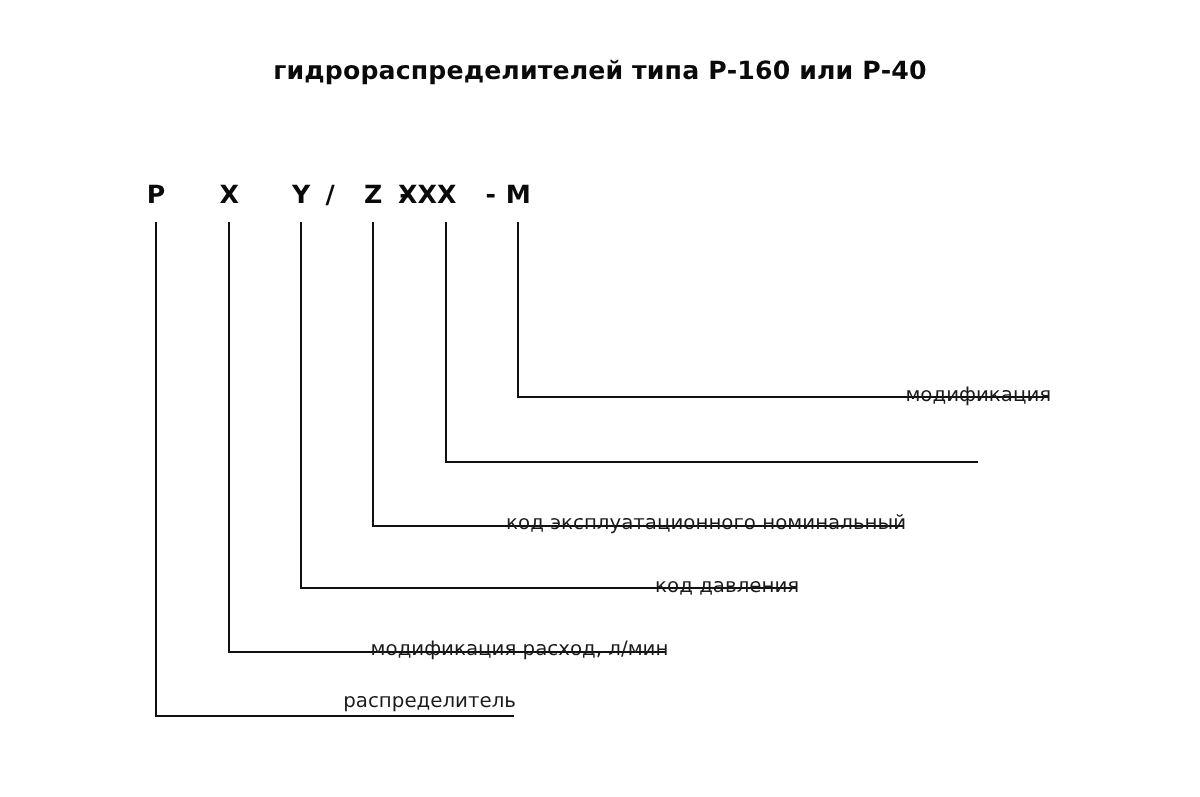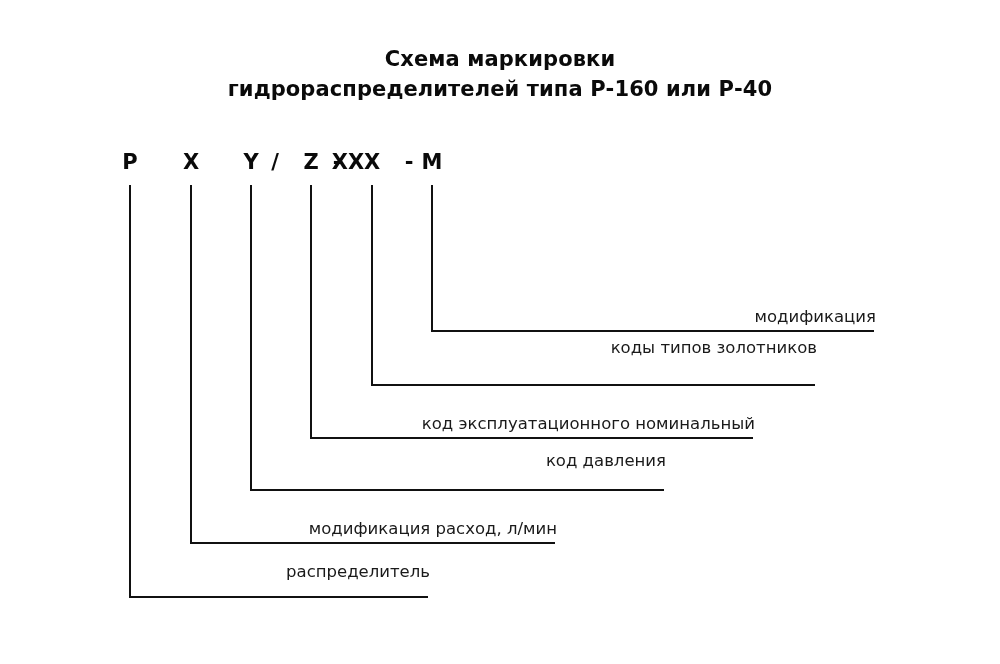--- a/index.html
+++ b/index.html
@@ -72,29 +72,29 @@
   .callout {
     position: absolute;
     text-align: right;
     font-size: 16.5px;
     line-height: 23px;
     color: #1a1a1a;
     white-space: nowrap;
   }
   .callout .callout-line {
     display: block;
+    margin-top: 12px;
   }
 </style>
 </head>
 <body>
 
 <div id="diagram-root">
 
   <div class="title-block">
-    <div class="title-line">Схема маркировки</div>
     <div class="title-line">гидрораспределителей типа Р-160 или Р-40</div>
   </div>
 
   <div class="code-row" id="code-row">
       <span class="code-token" style="left: 20px;">Р</span>
       <span class="code-token" style="left: 81px;">X</span>
       <span class="code-token" style="left: 141px;">Y</span>
       <span class="code-token" style="left: 165px;">/</span>
       <span class="code-token" style="left: 201px;">Z</span>
       <span class="code-token" style="left: 227px;">-</span>
@@ -110,26 +110,25 @@
       <polyline points="251,185 251,490 664,490" fill="none" stroke="#111111" stroke-width="1.6" shape-rendering="crispEdges"></polyline>
       <polyline points="191,185 191,543 555,543" fill="none" stroke="#111111" stroke-width="1.6" shape-rendering="crispEdges"></polyline>
       <polyline points="130,185 130,597 428,597" fill="none" stroke="#111111" stroke-width="1.6" shape-rendering="crispEdges"></polyline>
     </svg>
 
   <div id="callout-layer">
       <div class="callout" style="right: 124px; top: 305px;">
         <span class="callout-line">модификация</span>
       </div>
       <div class="callout" style="right: 183px; top: 336px;">
-        <span class="callout-line">коды типов золотников</span>
       </div>
       <div class="callout" style="right: 245px; top: 412px;">
         <span class="callout-line">код эксплуатационного номинальный</span>
       </div>
-      <div class="callout" style="right: 334px; top: 449px;">
+      <div class="callout" style="right: 334px; top: 464px;">
         <span class="callout-line">код давления</span>
       </div>
       <div class="callout" style="right: 443px; top: 517px;">
         <span class="callout-line">модификация расход, л/мин</span>
       </div>
       <div class="callout" style="right: 570px; top: 560px;">
         <span class="callout-line">распределитель</span>
       </div>
     </div>
 

